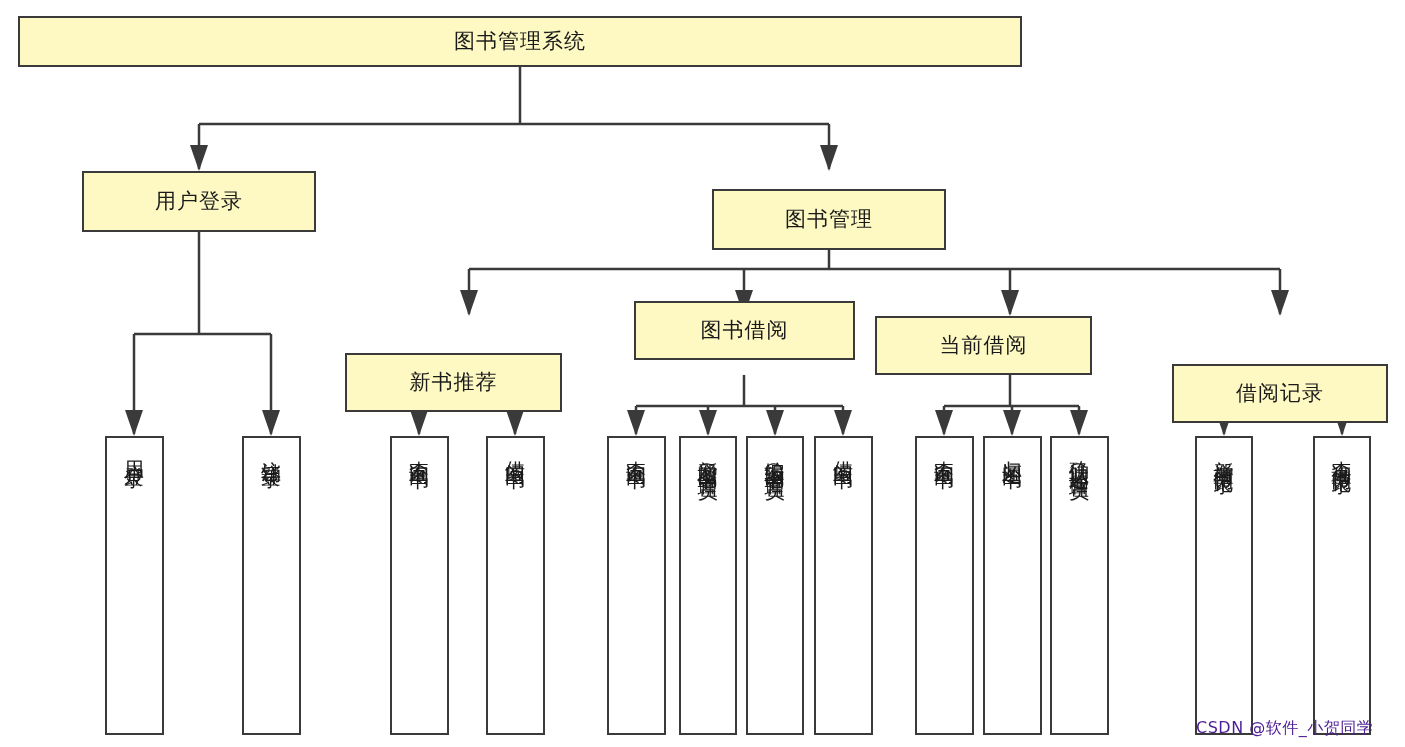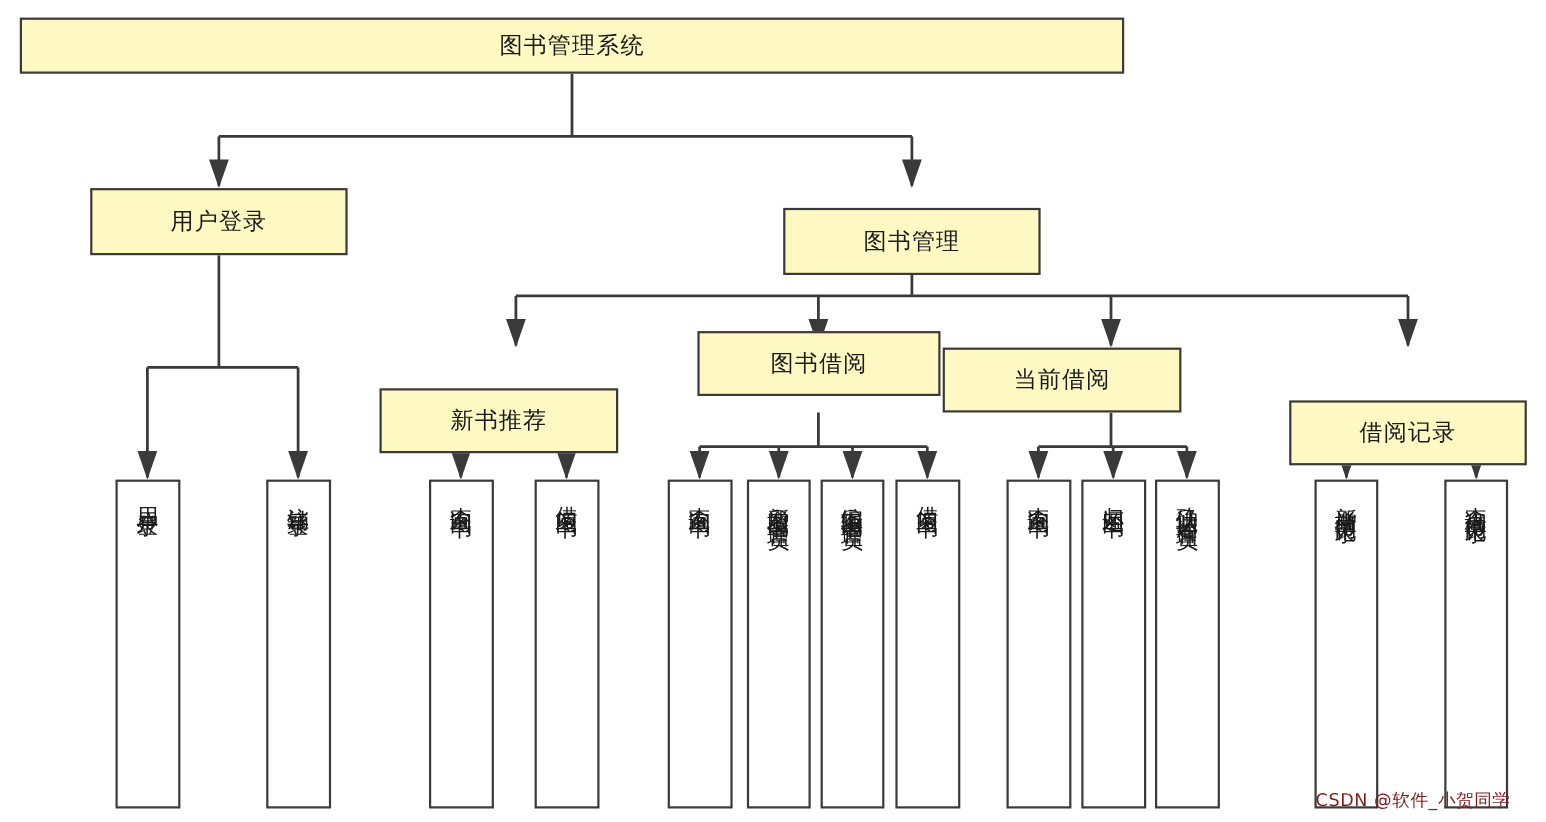--- a/index.html
+++ b/index.html
@@ -140,21 +140,21 @@
       </div>
       <div class="node-box" style="left: 712px; top: 173px; width: 234px; height: 61px; margin-top: 16px;">
         <span class="node-label-h">图书管理</span>
       </div>
       <div class="node-box" style="left: 345px; top: 316px; width: 217px; height: 59px; margin-top: 37px;">
         <span class="node-label-h">新书推荐</span>
       </div>
       <div class="node-box" style="left: 634px; top: 301px; width: 221px; height: 59px;">
         <span class="node-label-h">图书借阅</span>
       </div>
-      <div class="node-box" style="left: 857px; top: 316px; width: 217px; height: 59px;">
+      <div class="node-box" style="left: 875px; top: 316px; width: 217px; height: 59px;">
         <span class="node-label-h">当前借阅</span>
       </div>
       <div class="node-box" style="left: 1172px; top: 316px; width: 216px; height: 59px; margin-top: 48px;">
         <span class="node-label-h">借阅记录</span>
       </div>
       <div class="leaf-box" style="left: 105px; top: 436px; width: 59px; height: 299px;">
         <span class="node-label-v">用户登录</span>
       </div>
       <div class="leaf-box" style="left: 242px; top: 436px; width: 59px; height: 299px;">
         <span class="node-label-v">注销登录</span>
@@ -187,15 +187,15 @@
         <span class="node-label-v">确认归还（管理员）</span>
       </div>
       <div class="leaf-box" style="left: 1195px; top: 436px; width: 58px; height: 299px;">
         <span class="node-label-v">新增借阅记录</span>
       </div>
       <div class="leaf-box" style="left: 1313px; top: 436px; width: 58px; height: 299px;">
         <span class="node-label-v">查询借阅记录</span>
       </div>
     </div>
 
-  <div class="watermark" style="left: 1196px; top: 718px; color: #7f1d1d;">CSDN @软件_小贺同学</div>
+  <div class="watermark" style="left: 1196px; top: 718px; color: #4c1d95;">CSDN @软件_小贺同学</div>
 
 </div>
 
 </body></html>

